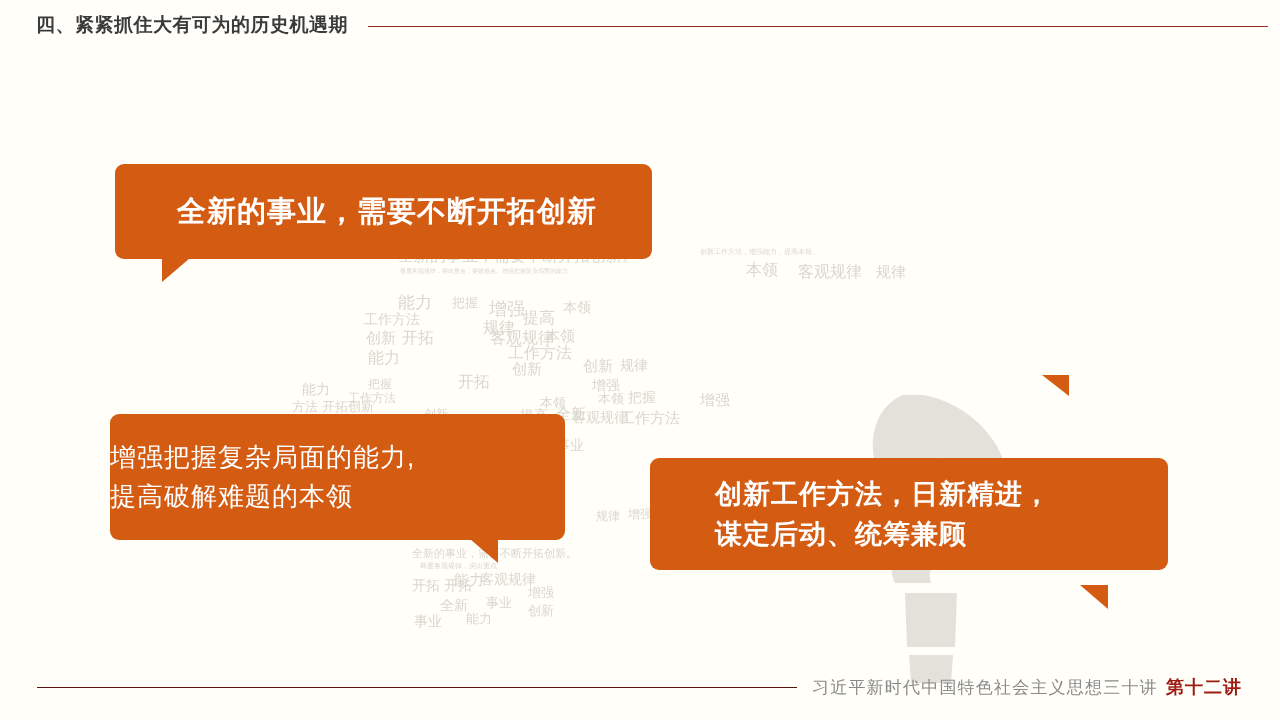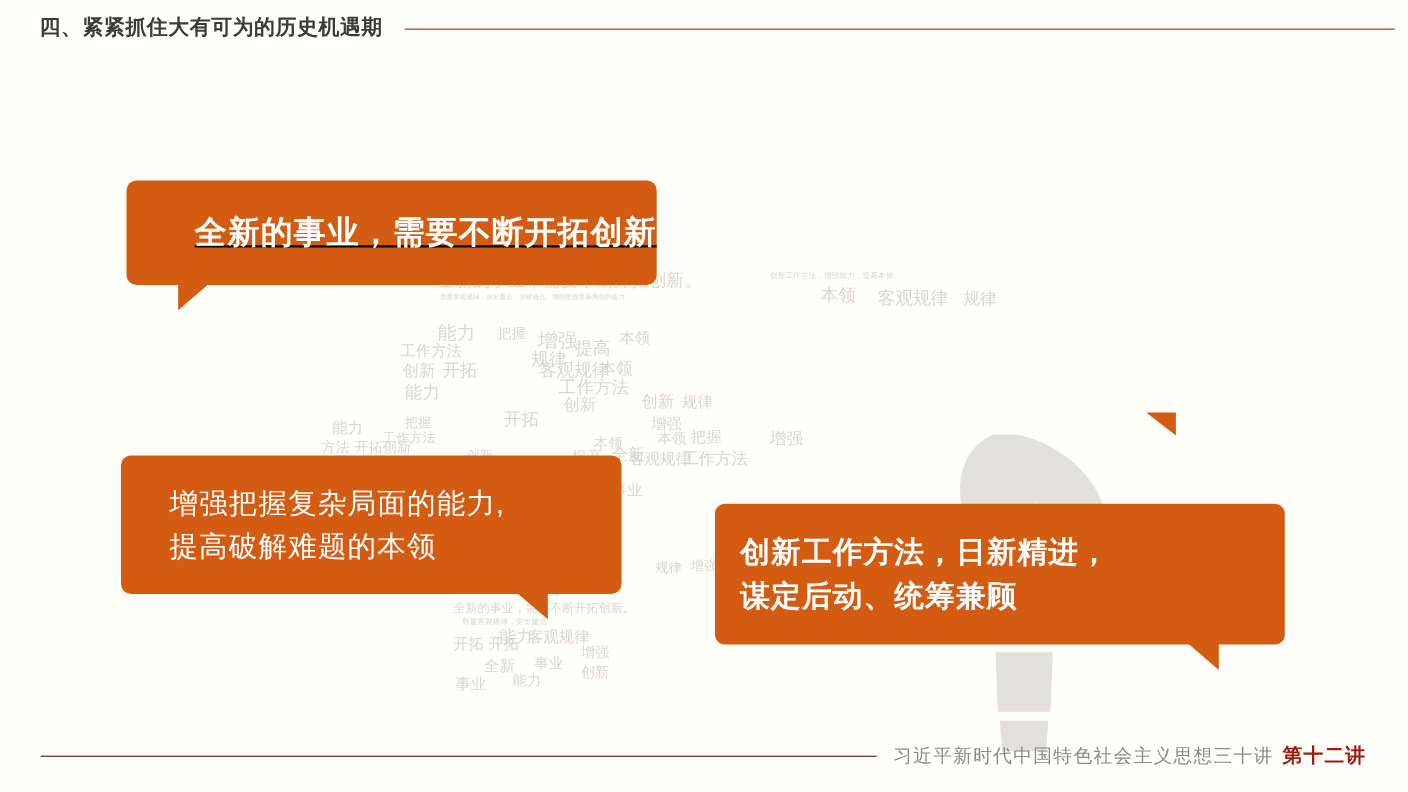--- a/index.html
+++ b/index.html
@@ -95,24 +95,23 @@
   .tail {
     position: absolute;
     width: 0;
     height: 0;
   }
 
   
   #bubble-1 {
     left: 115px;
     top: 164px;
-    width: 482px;
+    width: 537px;
     height: 95px;
     padding-left: 62px;
-    text-decoration: underline;
   }
   #bubble-1 .bubble-text {
     font-size: 29px;
     font-weight: bold;
   }
   #tail-1 {
     left: 162px;
     top: 258px;
     border-left: 28px solid #d35b12;
     border-bottom: 24px solid transparent;
@@ -136,41 +135,40 @@
     border-right: 27px solid #d35b12;
     border-bottom: 21px solid transparent;
   }
 
   
   #bubble-3 {
     left: 110px;
     top: 414px;
     width: 455px;
     height: 126px;
-    padding-left: 44px;
   }
   #bubble-3 .bubble-text {
     font-size: 26px;
     font-weight: normal;
     line-height: 1.5;
   }
   #tail-3 {
     left: 470px;
     top: 539px;
     border-right: 28px solid #d35b12;
     border-bottom: 24px solid transparent;
   }
 
   
   #bubble-4 {
     left: 650px;
     top: 458px;
     width: 518px;
-    height: 128px;
-    padding-left: 23px;
+    height: 112px;
+    padding-left: 65px;
   }
   #bubble-4 .bubble-text {
     font-size: 27px;
     font-weight: bold;
     line-height: 1.5;
   }
   #tail-4 {
     left: 1080px;
     top: 585px;
     border-right: 28px solid #d35b12;

